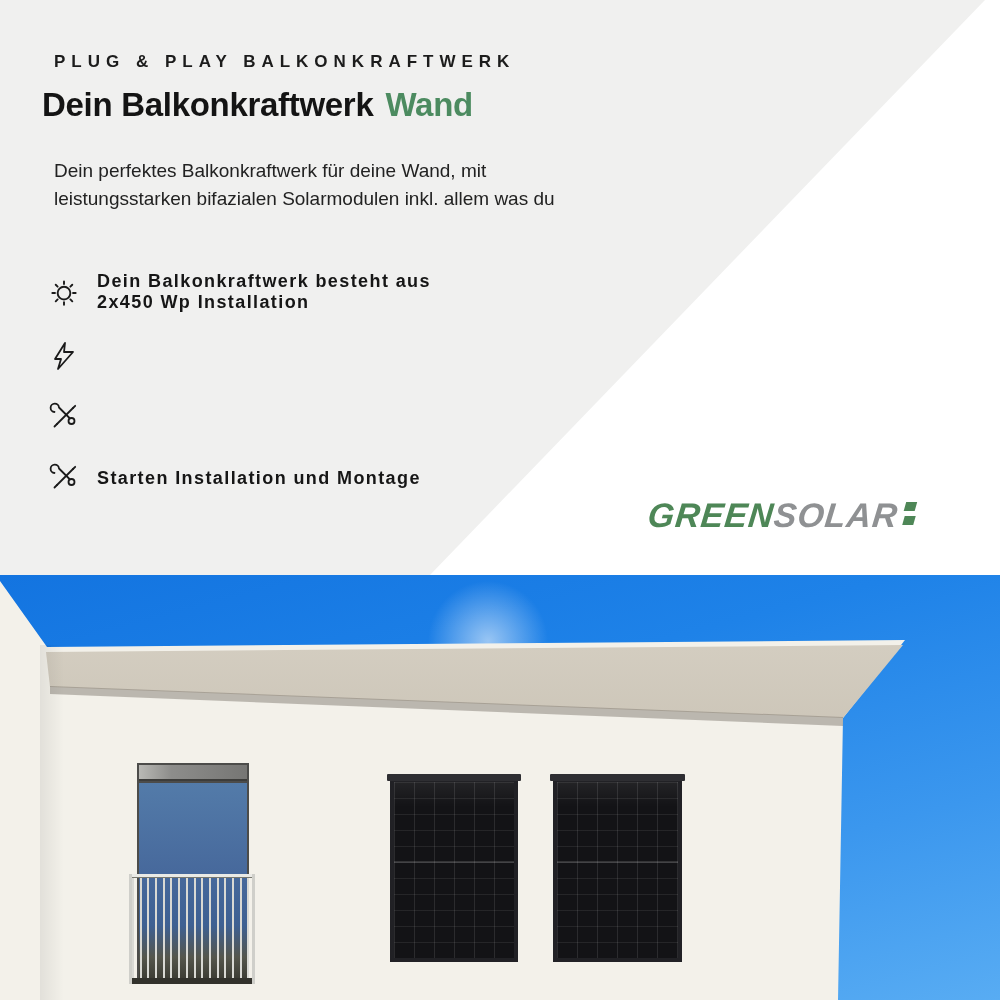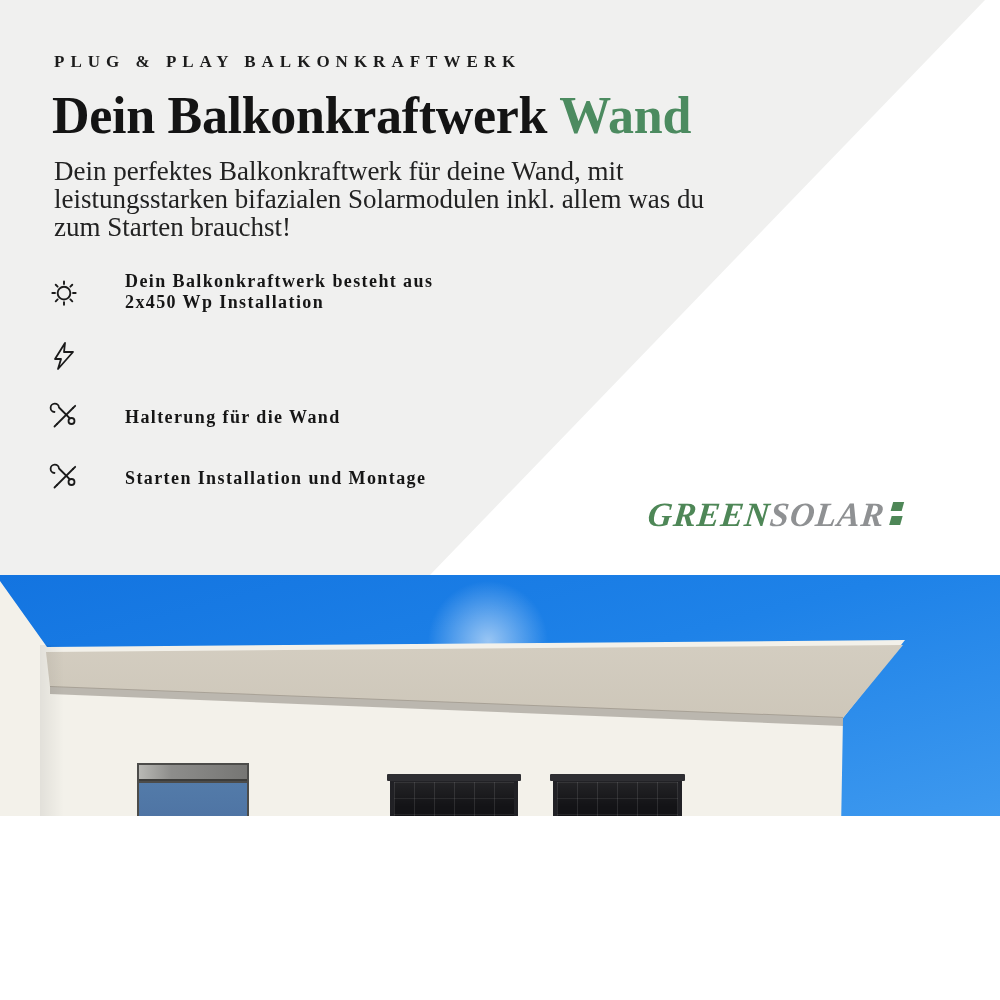--- a/index.html
+++ b/index.html
@@ -1,33 +1,33 @@
 <!DOCTYPE html>
 <html><head>
 <meta charset="utf-8">
 <style>
   * { margin:0; padding:0; box-sizing:border-box; }
   body { width:1000px; height:1000px; font-family:"Liberation Sans", sans-serif; background:#fff; }
-  .canvas { position:relative; width:1000px; height:816px; overflow:hidden; background:#701a75;font-family:Liberation Serif, serif; }
+  .canvas { position:relative; width:1000px; height:1000px; overflow:hidden; background:#701a75; }
 
   
   .top-section { position:absolute; left:0; top:0; width:1000px; height:575px; background:#ffffff; }
   .gray-diagonal { position:absolute; inset:0; background:#f0f0ef;
     clip-path:polygon(0px 0px, 985px 0px, 430px 575px, 0px 575px); }
 
   .eyebrow { position:absolute; left:54px; top:52px; font-size:17px; font-weight:800;
     letter-spacing:6px; color:#1c1c1c; }
-  .heading { position:absolute; left:52px; top:86px; font-size:52px; font-weight:800;
+  .heading { position:absolute; left:42px; top:86px; font-size:33px; font-weight:800;
     color:#141414; letter-spacing:-0.3px; white-space:nowrap; }
   .heading .green { color:#4c8b60; margin-left:12px; }
-  .intro { position:absolute; left:54px; top:157px; font-size:27px; line-height:28px;
+  .intro { position:absolute; left:54px; top:157px; font-size:19px; line-height:28px;
     color:#222222; }
 
   .features { position:absolute; left:46px; top:271px; list-style:none; }
-  .features li { display:flex; align-items:center; margin-bottom:25px;gap:28px; }
+  .features li { display:flex; align-items:center; margin-bottom:25px; }
   .features .f-icon { width:36px; min-width:36px; height:36px; display:flex;
     align-items:center; justify-content:center; }
   .features .f-text { margin-left:15px; font-size:18px; font-weight:700;
     letter-spacing:1.4px; color:#161616; line-height:21px; }
 
   
   .logo { position:absolute; left:648px; top:496px; display:flex; align-items:center;
     font-style:italic; font-weight:800; font-size:34px; letter-spacing:1px;
     transform:skewX(-6deg); white-space:nowrap; }
   .logo .lg-green { color:#4e8757; }
@@ -98,21 +98,20 @@
   <div class="top-section">
     <div class="gray-diagonal"></div>
 
     <div class="eyebrow">PLUG &amp; PLAY BALKONKRAFTWERK</div>
 
     <div class="heading"><span>Dein Balkonkraftwerk</span><span class="green">Wand</span></div>
 
     <div class="intro">
       <div>Dein perfektes Balkonkraftwerk für deine Wand, mit</div>
       <div>leistungsstarken bifazialen Solarmodulen inkl. allem was du</div>
-      <div>zum Starten brauchst!</div>
     </div>
 
     <ul class="features">
       <li>
         <span class="f-icon">
           <svg class="icon" width="34" height="34" viewBox="0 0 32 32">
             <circle cx="16" cy="17" r="6"></circle>
             <line x1="16" y1="6" x2="16" y2="8.5"></line>
             <line x1="16" y1="25.5" x2="16" y2="28"></line>
             <line x1="5" y1="17" x2="7.5" y2="17"></line>
@@ -138,23 +137,20 @@
       <li>
         <span class="f-icon">
           <svg class="icon" width="32" height="32" viewBox="0 0 32 32">
             <path d="M6.5 11 A4.2 4.2 0 1 1 11 6.5 L21.5 17"></path>
             <circle cx="23.5" cy="20" r="3"></circle>
             <line x1="25" y1="7" x2="9" y2="23"></line>
             <path d="M25 7 l2.2 -2.2"></path>
             <path d="M9 23 l-2.5 2.5"></path>
           </svg>
         </span>
-        <span class="f-text">
-          <div>Halterung für die Wand</div>
-        </span>
       </li>
       <li>
         <span class="f-icon">
           <svg class="icon" width="32" height="32" viewBox="0 0 32 32">
             <path d="M6.5 11 A4.2 4.2 0 1 1 11 6.5 L21.5 17"></path>
             <circle cx="23.5" cy="20" r="3"></circle>
             <line x1="25" y1="7" x2="9" y2="23"></line>
             <path d="M25 7 l2.2 -2.2"></path>
             <path d="M9 23 l-2.5 2.5"></path>
           </svg>

